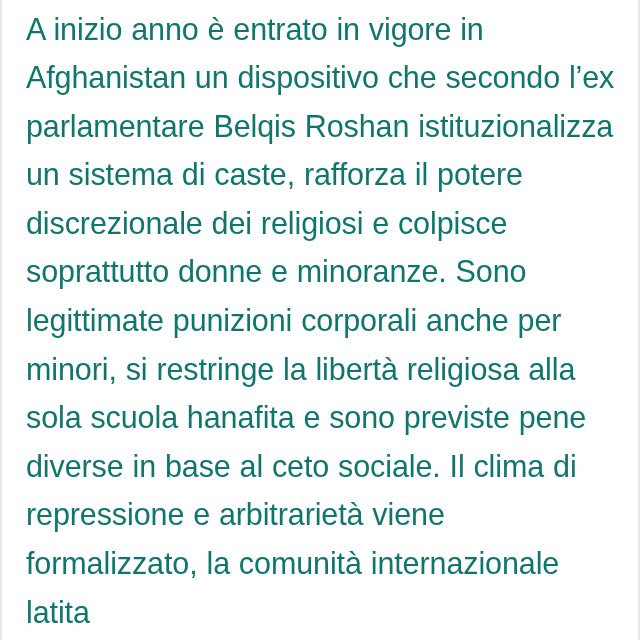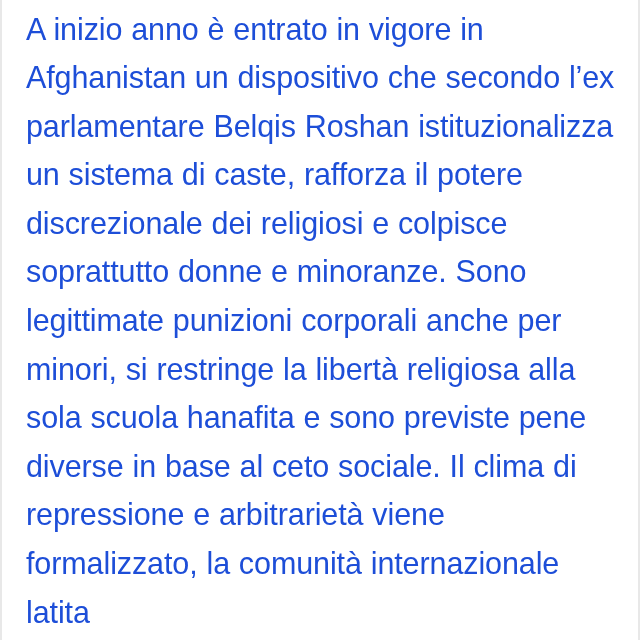--- a/index.html
+++ b/index.html
@@ -31,21 +31,21 @@
     background: #e8e8e8;
   }
   .side-rule.left { left: 0px; }
   .side-rule.right { right: 0px; }
 
   #article-body {
     position: absolute;
     left: 26px;
     top: -26px;
     width: 592px;
-    color: #1d4ed8;
+    color: #0f766e;
     font-size: 30.5px;
     line-height: 48.6px;
     letter-spacing: -0.1px;
     font-weight: 400;
     text-align: left;
     word-spacing: 0.5px;
     white-space: pre-wrap;
   }
 </style>
 </head>

